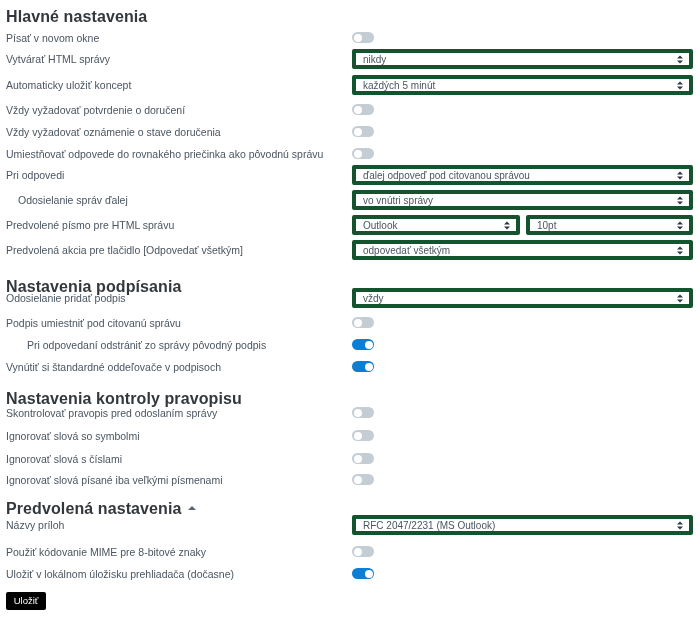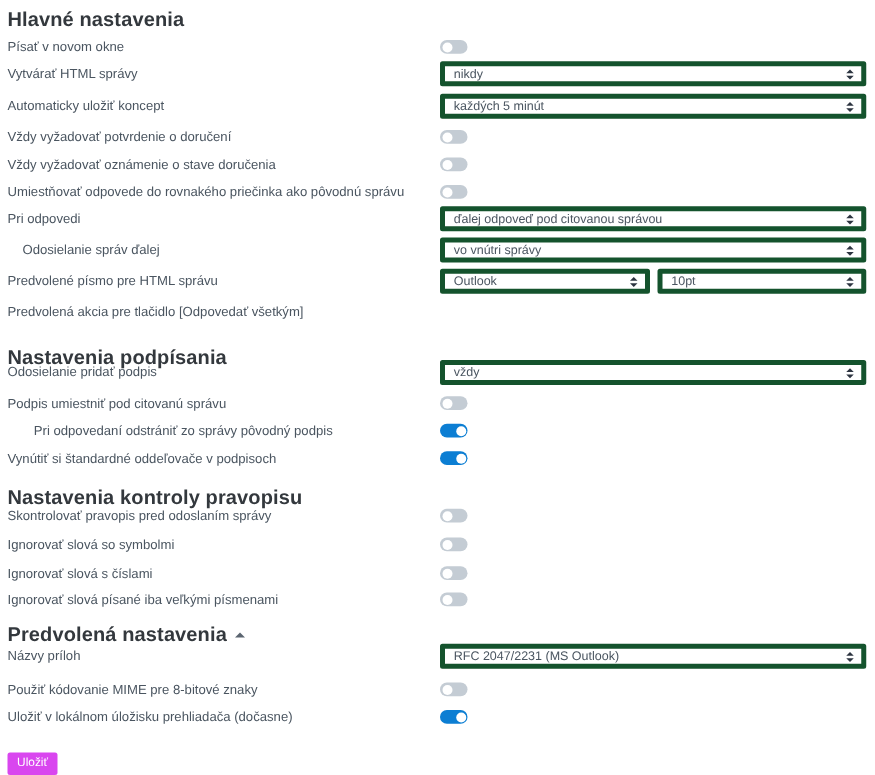--- a/index.html
+++ b/index.html
@@ -116,31 +116,30 @@
   .sel-wide  { left: 352px; width: 341px; }
   .sel-font  { left: 352px; width: 168px; }
   .sel-size  { left: 526px; width: 167px; }
 
   
   .btn-save {
     position: absolute;
     left: 6px;
     width: 40px;
     height: 18px;
-    background: #d946ef;
+    background: #000000;
     border: none;
     border-radius: 2px;
     color: #ffffff;
     font-size: 9.5px;
     font-family: "Liberation Sans", sans-serif;
     cursor: pointer;
     padding: 0;
     line-height: 18px;
     text-align: center;
-    margin-top: 10px;
   }
 </style>
 </head>
 <body>
 
 <div class="page" id="page-root">
     <div class="section-heading" style="top: 8px;">
       <span>Hlavné nastavenia</span>
     </div>
     <div class="row-label" style="top: 31px;">Písať v novom okne</div>
@@ -200,20 +199,27 @@
       </span>
     </div>
     <div class="sel sel-size" style="top: 215px;">
       <span>10pt</span>
       <span class="arrows">
         <i class="up"></i>
         <i class="dn"></i>
       </span>
     </div>
     <div class="row-label" style="top: 243px;">Predvolená akcia pre tlačidlo [Odpovedať všetkým]</div>
+    <div class="sel sel-wide" style="top: 240px;">
+      <span>odpovedať všetkým</span>
+      <span class="arrows">
+        <i class="up"></i>
+        <i class="dn"></i>
+      </span>
+    </div>
     <div class="section-heading" style="top: 278px;">
       <span>Nastavenia podpísania</span>
     </div>
     <div class="row-label" style="top: 291px;">Odosielanie pridať podpis</div>
     <div class="sel sel-wide" style="top: 288px;">
       <span>vždy</span>
       <span class="arrows">
         <i class="up"></i>
         <i class="dn"></i>
       </span>

